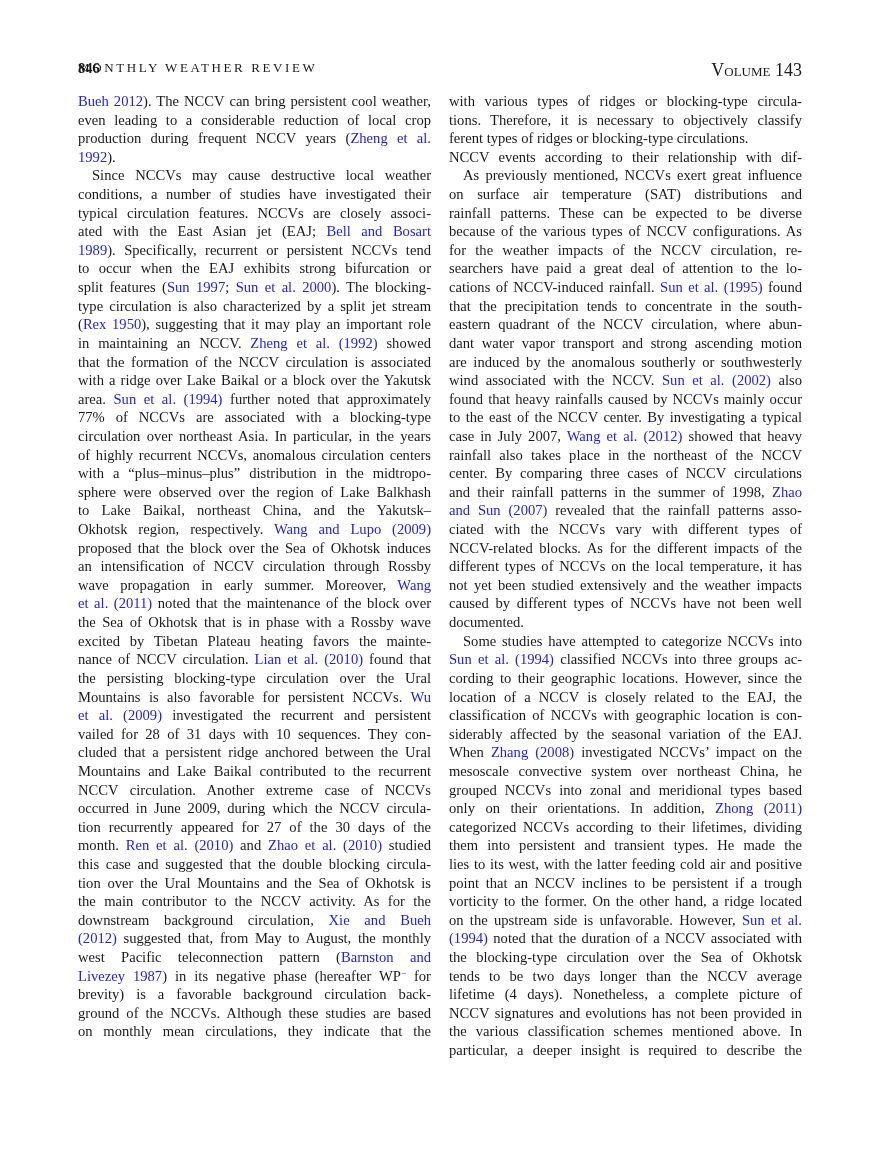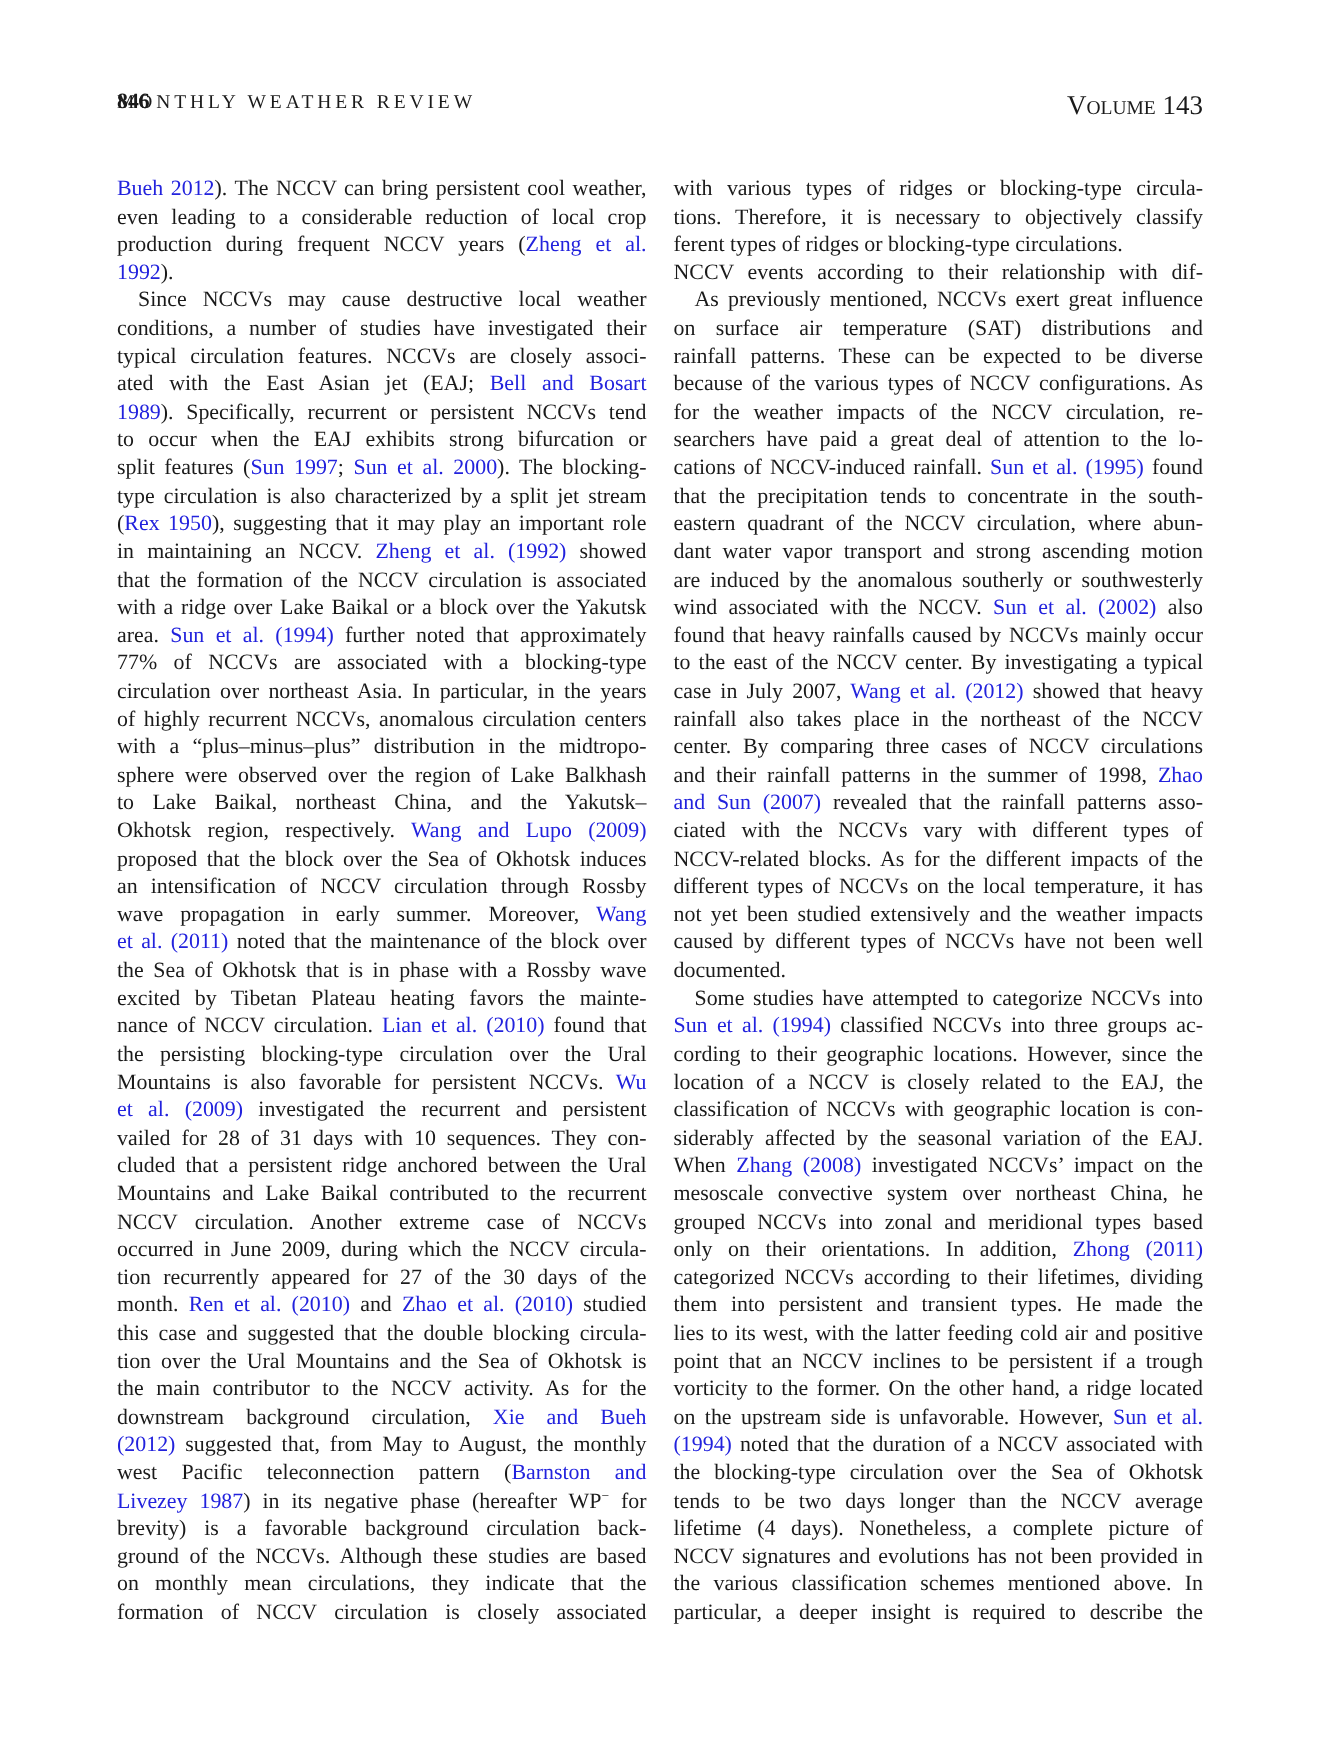--- a/index.html
+++ b/index.html
@@ -4,21 +4,21 @@
 <style>
   html, body { margin: 0; padding: 0; background: #ffffff; }
   body { width: 881px; height: 1176px; position: relative; overflow: hidden;
          font-family: "Liberation Serif", "DejaVu Serif", serif; color: #1a1a1a; }
   .header { position: absolute; top: 60px; left: 78px; width: 724px; height: 22px;
             font-size: 14.5px; }
   .header .pn { position: absolute; left: 0; top: 0; font-weight: bold; }
   .header .jt { position: absolute; left: 0; right: 0; text-align: left; top: 0;
                 letter-spacing: 2.6px; font-size: 13px; }
   .header .vol { position: absolute; right: 0; top: 0; font-variant: small-caps; font-size: 18px; }
-  .col { position: absolute; top: 92px; width: 353px; font-size: 14.6px; line-height: 18.62px; margin-top: 25px; }
+  .col { position: absolute; top: 92px; width: 353px; font-size: 14.6px; line-height: 18.62px; }
   .col.left { left: 78px; }
   .col.right { left: 449px; }
   .ln { display: block; text-align: justify; text-align-last: justify; white-space: nowrap;
         height: 18.62px; overflow: visible; }
   .ln.last { text-align-last: left; }
   .ln.indent { text-indent: 14px; }
   .ln > span { white-space: pre; }
   .cite { color: #2222dd; }
   sup { font-size: 9px; line-height: 0; vertical-align: 5px; }
 </style>
@@ -76,21 +76,20 @@
     <span class="ln"><span>this case and suggested that the double blocking circula-</span></span>
     <span class="ln"><span>tion over the Ural Mountains and the Sea of Okhotsk is</span></span>
     <span class="ln"><span>the main contributor to the NCCV activity. As for the</span></span>
     <span class="ln"><span>downstream background circulation, </span><a class="cite">Xie and Bueh</a></span>
     <span class="ln"><a class="cite">(2012)</a><span> suggested that, from May to August, the monthly</span></span>
     <span class="ln"><span>west Pacific teleconnection pattern (</span><a class="cite">Barnston and</a></span>
     <span class="ln"><a class="cite">Livezey 1987</a><span>) in its negative phase (hereafter WP</span><sup>−</sup><span> for</span></span>
     <span class="ln"><span>brevity) is a favorable background circulation back-</span></span>
     <span class="ln"><span>ground of the NCCVs. Although these studies are based</span></span>
     <span class="ln"><span>on monthly mean circulations, they indicate that the</span></span>
-    <span class="ln"><span>formation of NCCV circulation is closely associated</span></span>
   </div>
 <div class="col right" id="col-right">
     <span class="ln"><span>with various types of ridges or blocking-type circula-</span></span>
     <span class="ln"><span>tions. Therefore, it is necessary to objectively classify</span></span>
     <span class="ln last"><span>ferent types of ridges or blocking-type circulations.</span></span>
     <span class="ln"><span>NCCV events according to their relationship with dif-</span></span>
     <span class="ln indent"><span>As previously mentioned, NCCVs exert great influence</span></span>
     <span class="ln"><span>on surface air temperature (SAT) distributions and</span></span>
     <span class="ln"><span>rainfall patterns. These can be expected to be diverse</span></span>
     <span class="ln"><span>because of the various types of NCCV configurations. As</span></span>

